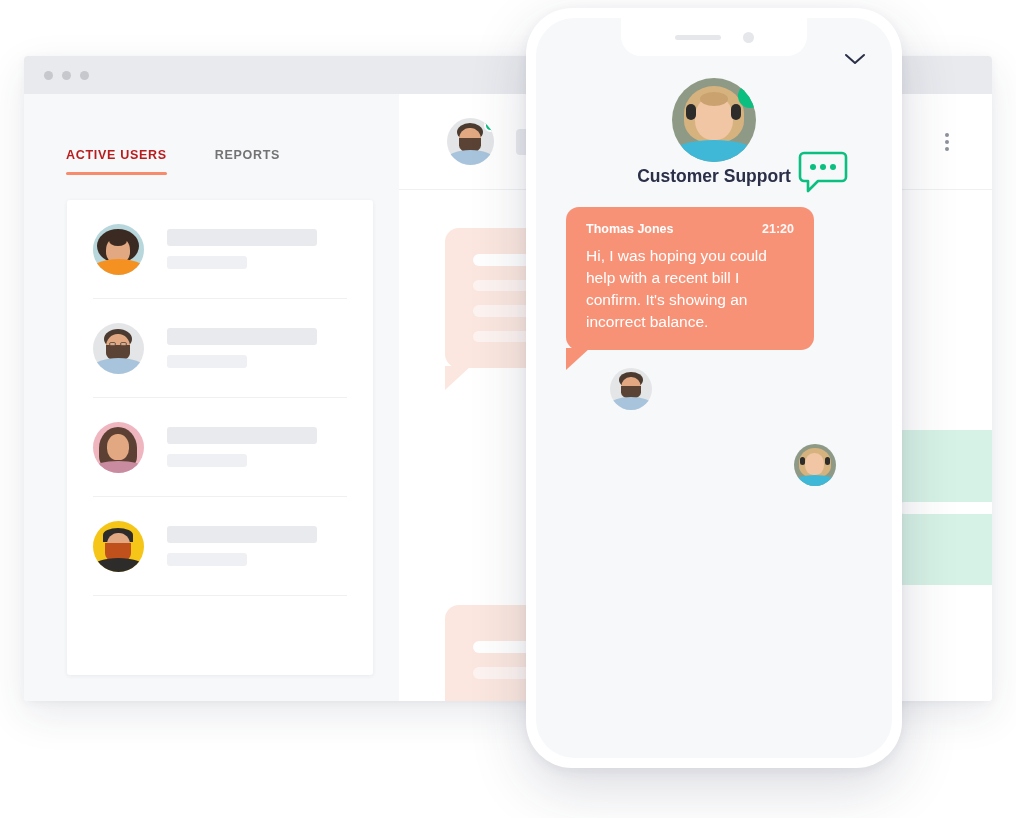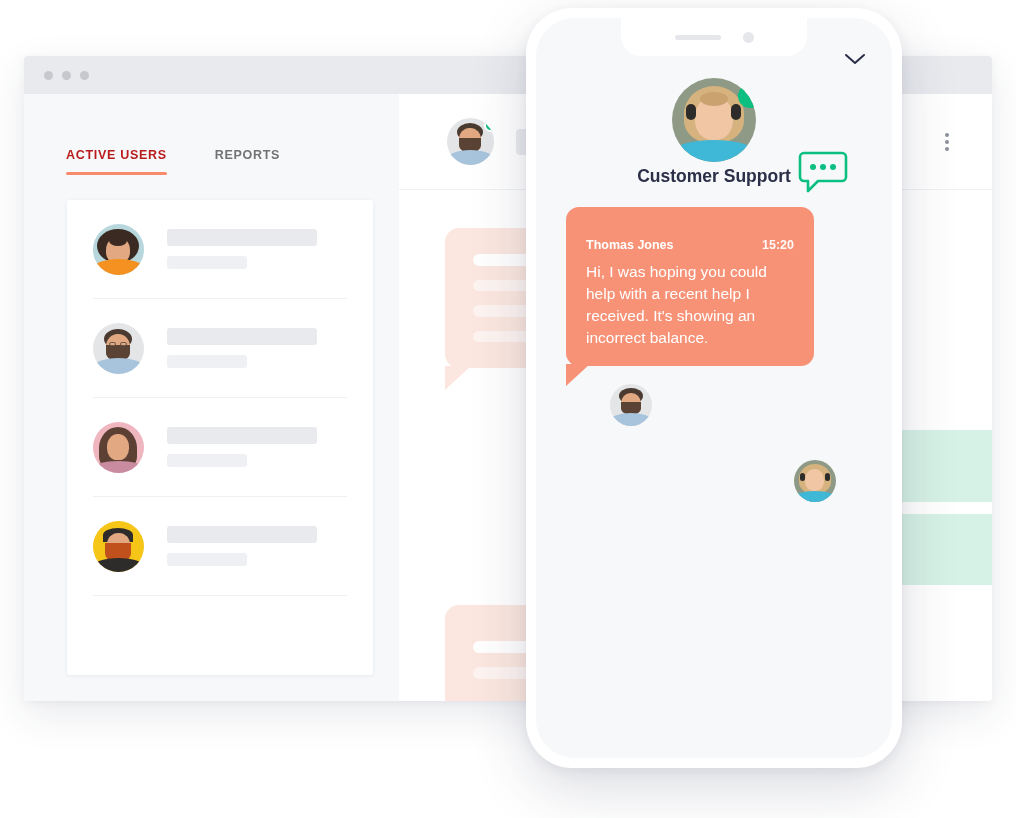--- a/index.html
+++ b/index.html
@@ -128,21 +128,21 @@
     margin-top: 4px; font-size: 17.5px; font-weight: bold; color: #2b2f48;
   }
   .bubble-icon { position: absolute; right: 44px; top: 132px; }
 
   
   .messages { padding: 20px 18px 0 18px; }
   .msg-row { position: relative; margin-bottom: 4px; }
   .bubble { border-radius: 13px; padding: 15px 20px 18px 20px; position: relative; color: #fff; }
   .bubble.orange { background: #f79277; width: 248px; margin-left: 12px; }
   .bubble.green  { background: #0abf7f; width: 238px; margin-left: auto; margin-right: 12px; }
-  .msg-meta { display: flex; justify-content: space-between; align-items: flex-start; margin-bottom: 9px; margin-top: 16px; }
+  .msg-meta { display: flex; justify-content: space-between; align-items: flex-start; margin-bottom: 9px; }
   .msg-author { font-size: 12.5px; font-weight: bold; }
   .msg-time { font-size: 12.5px; font-weight: bold; opacity: 0.95; }
   .msg-text { font-size: 15.5px; line-height: 1.41; }
   .tail-left {
     position: absolute; left: 0; bottom: -20px; width: 0; height: 0;
     border-style: solid; border-width: 0 0 22px 24px;
     border-color: transparent transparent transparent #f79277;
   }
   .tail-right {
     position: absolute; right: 0; bottom: -20px; width: 0; height: 0;
@@ -329,23 +329,23 @@
           </svg>
         </div>
       </div>
 
       <div class="messages">
 
         <div class="msg-row">
           <div class="bubble orange">
             <div class="msg-meta">
               <span class="msg-author">Thomas Jones</span>
-              <span class="msg-time">15:20</span>
-            </div>
-            <div class="msg-text">Hi, I was hoping you could help with a recent help I received. It's showing an incorrect balance.</div>
+              <span class="msg-time">21:20</span>
+            </div>
+            <div class="msg-text">Hi, I was hoping you could help with a recent bill I confirm. It's showing an incorrect balance.</div>
             <span class="tail-left"></span>
           </div>
           <div class="msg-av left bg-b">
             <div class="face">
               <div class="hair" style="width:24px;height:16px;left:9px;top:4px;background:#4a3a30;"></div>
               <div class="skin" style="width:20px;height:22px;left:11px;top:9px;"></div>
               <div class="hair" style="width:20px;height:13px;left:11px;top:18px;background:#5a4334;border-radius:0 0 50% 50%;"></div>
               <div class="body" style="height:13px;background:#a7c4dc;"></div>
             </div>
           </div>

